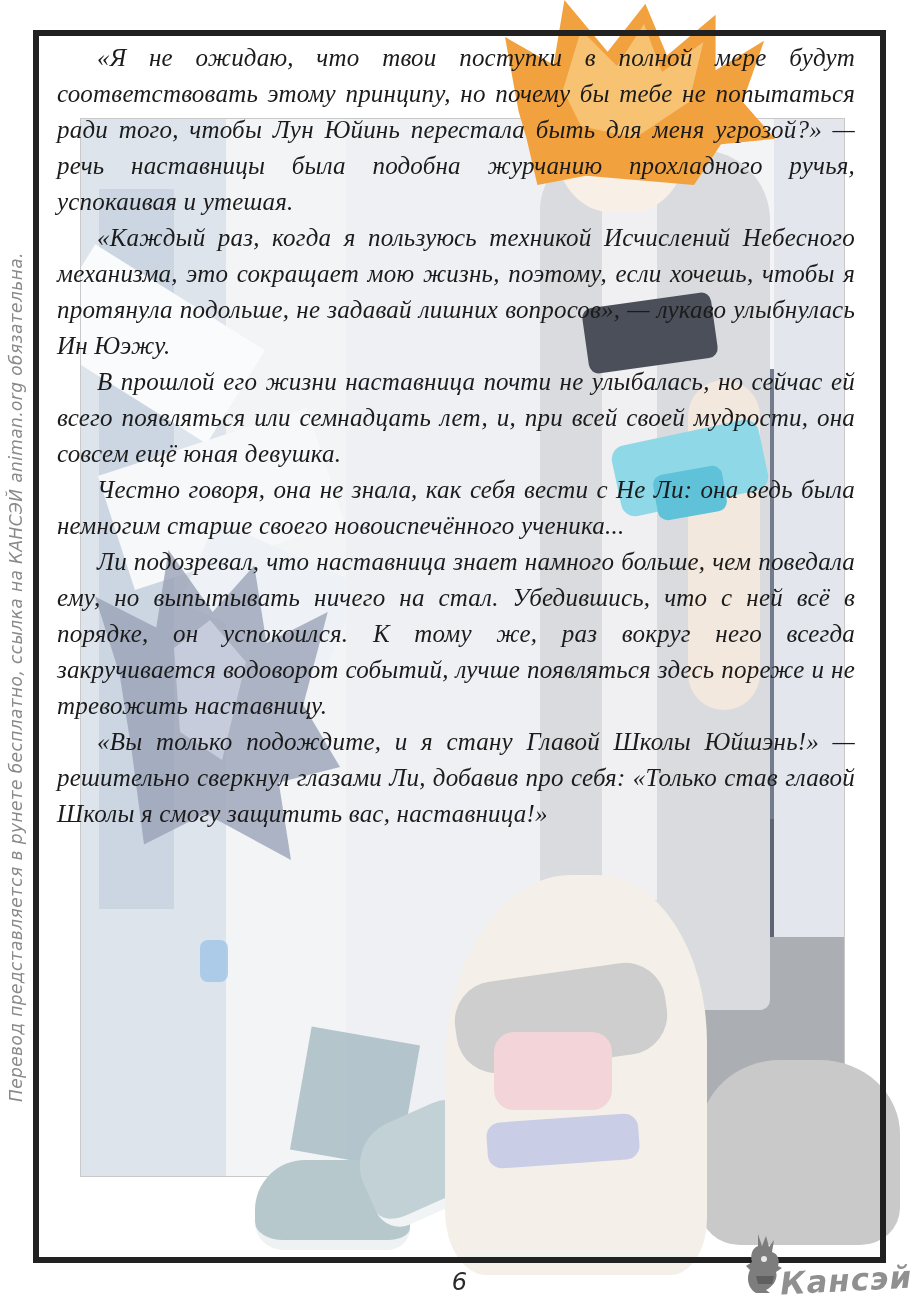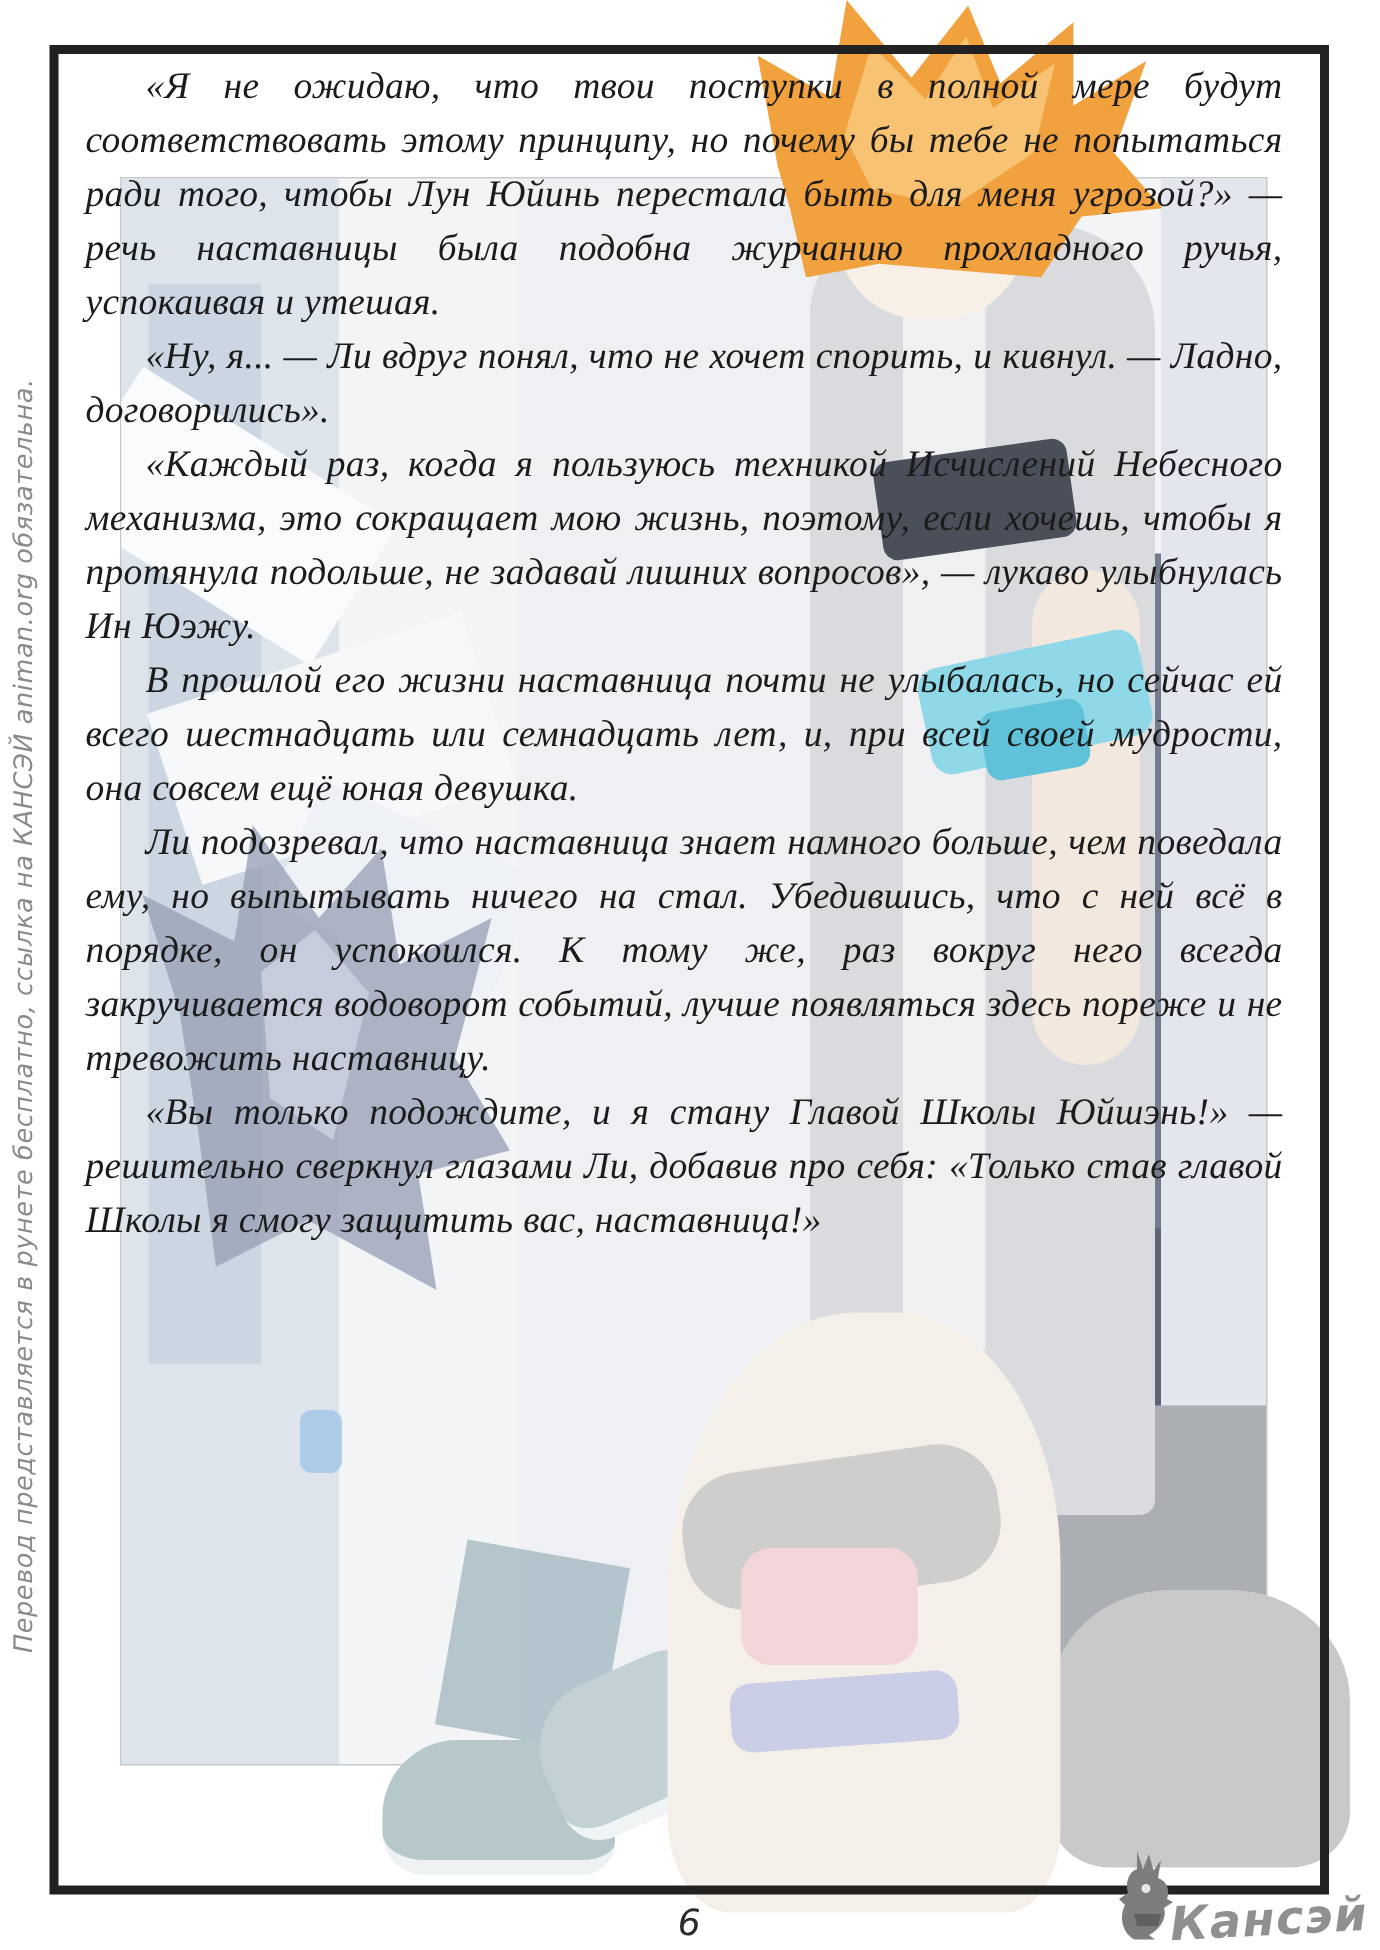--- a/index.html
+++ b/index.html
@@ -104,23 +104,23 @@
   <div class="art cutout" style="left:700px;top:1060px;width:200px;height:185px;background:#c9c9c9;border-radius:40% 40% 20% 20%;"></div>
   <div class="art cutout" style="left:445px;top:875px;width:262px;height:400px;background:#f4efe8;border-radius:48% 42% 14% 16%;"></div>
   <div class="art cutout" style="left:455px;top:972px;width:212px;height:92px;background:#cecece;border-radius:40px;transform:rotate(-8deg);"></div>
   <div class="art cutout" style="left:494px;top:1032px;width:118px;height:78px;background:#f3d4d8;border-radius:20px;"></div>
   <div class="art cutout" style="left:487px;top:1118px;width:152px;height:46px;background:#c9cee6;border-radius:14px;transform:rotate(-4deg);"></div>
 
   <div class="frame"></div>
 
   <div class="text-column">
     <p>«Я не ожидаю, что твои поступки в полной мере будут соответствовать этому принципу, но почему бы тебе не попытаться ради того, чтобы Лун Юйинь перестала быть для меня угрозой?» — речь наставницы была подобна журчанию прохладного ручья, успокаивая и утешая.</p>
-    <p>«Ну, я... — Ли вдруг понял, что не хочет спорить, и кивнул. — Ладно, договорились».</p>
     <p>«Каждый раз, когда я пользуюсь техникой Исчислений Небесного механизма, это сокращает мою жизнь, поэтому, если хочешь, чтобы я протянула подольше, не задавай лишних вопросов», — лукаво улыбнулась Ин Юэжу.</p>
-    <p>В прошлой его жизни наставница почти не улыбалась, но сейчас ей всего шестнадцать или семнадцать лет, и, при всей своей мудрости, она совсем ещё юная девушка.</p>
+    <p>В прошлой его жизни наставница почти не улыбалась, но сейчас ей всего появляться или семнадцать лет, и, при всей своей мудрости, она совсем ещё юная девушка.</p>
+    <p>Честно говоря, она не знала, как себя вести с Не Ли: она ведь была немногим старше своего новоиспечённого ученика...</p>
     <p>Ли подозревал, что наставница знает намного больше, чем поведала ему, но выпытывать ничего на стал. Убедившись, что с ней всё в порядке, он успокоился. К тому же, раз вокруг него всегда закручивается водоворот событий, лучше появляться здесь пореже и не тревожить наставницу.</p>
     <p>«Вы только подождите, и я стану Главой Школы Юйшэнь!» — решительно сверкнул глазами Ли, добавив про себя: «Только став главой Школы я смогу защитить вас, наставница!»</p>
 
   </div>
 
   <div class="sidebar-credit">Перевод представляется в рунете бесплатно, ссылка на КАНСЭЙ animan.org обязательна.</div>
 
   <div class="page-number">6</div>
 
   <div class="logo">

